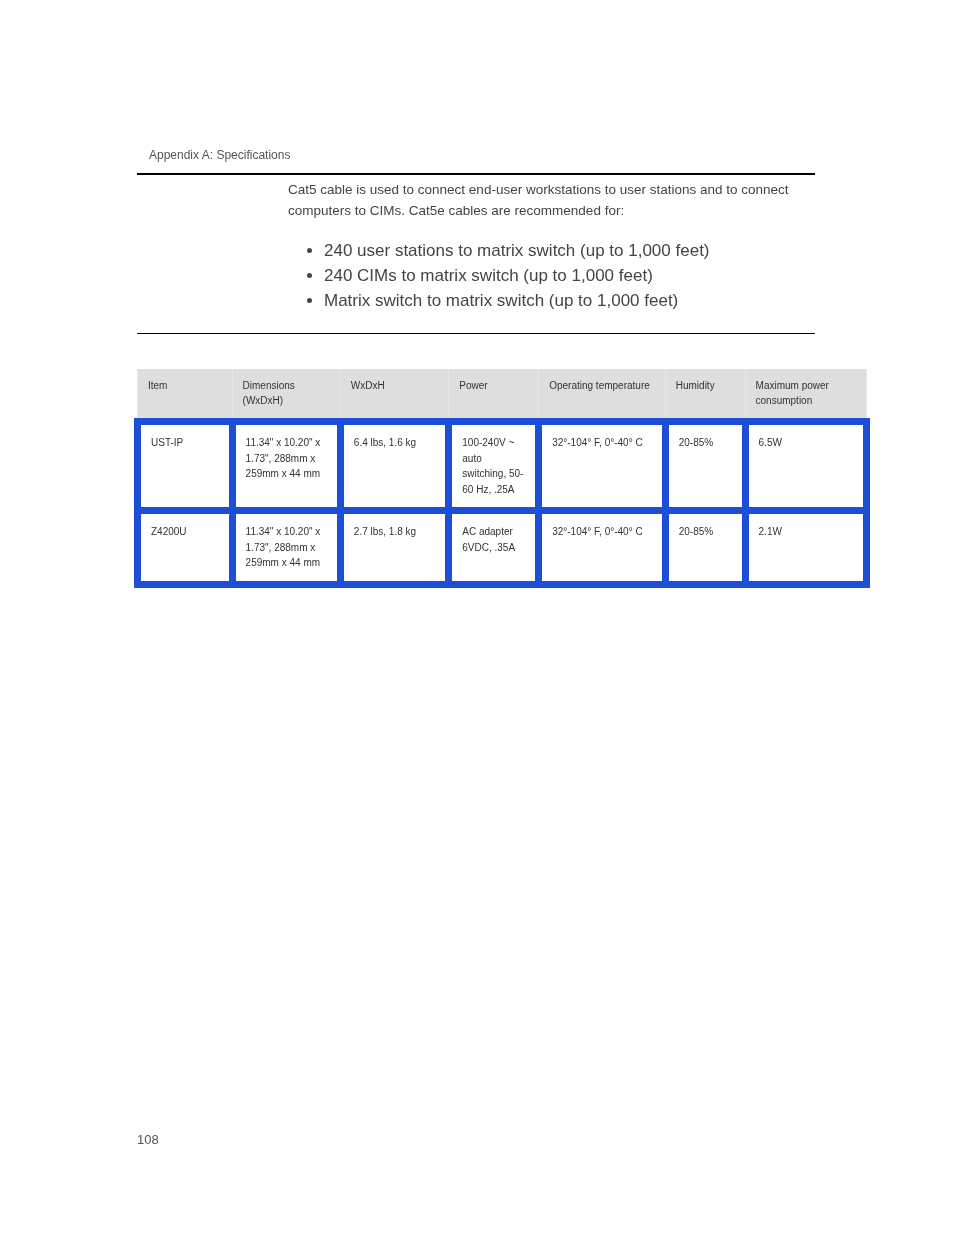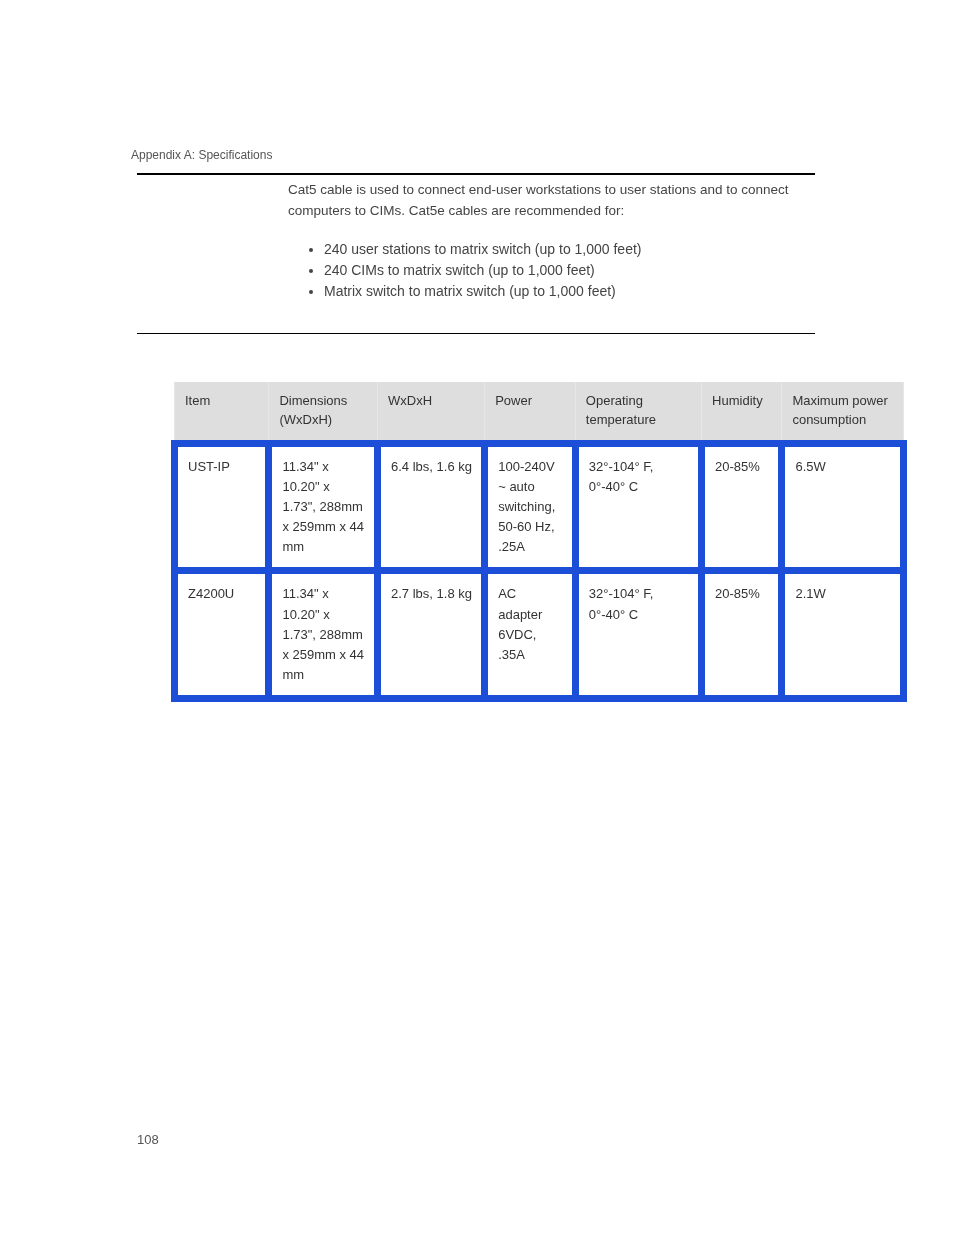--- a/index.html
+++ b/index.html
@@ -12,21 +12,21 @@
     position: relative;
   }
   .page {
     position: relative;
     width: 100%;
     height: 100%;
     padding-top: 148px;
   }
   .appx-label {
     position: absolute;
-    left: 131px;
+    left: 149px;
     top: 148px;
     font-size: 12px;
     color: #555;
   }
   .hr-top {
     position: absolute;
     left: 137px;
     top: 173px;
     width: 678px;
     height: 2px;
@@ -42,37 +42,36 @@
     color: #444;
   }
   .bullets {
     position: absolute;
     left: 308px;
     top: 241px;
     font-size: 13.5px;
     color: #444;
   }
   .bullets ul { list-style: disc; padding-left: 16px; }
-  .bullets li { margin-bottom: 5px; font-size:14px; }
+  .bullets li { margin-bottom: 5px; font-size:17px; }
   .hr-mid {
     position: absolute;
     left: 137px;
     top: 333px;
     width: 678px;
     height: 1px;
     background: #000;
   }
   .table {
     position: absolute;
     left: 134px;
-    top: 382px;
+    top: 369px;
     width: 736px;
     border-collapse: collapse;
-    font-size: 13px;
-    margin-left: 37px;
+    font-size: 10px;
   }
   .thead-row th {
     background: #dedede;
     text-align: left;
     vertical-align: top;
     padding: 10px 8px 10px 10px;
     font-weight: normal;
     color: #333;
     line-height: 1.45;
     border: 1px solid #e6e6e6;

